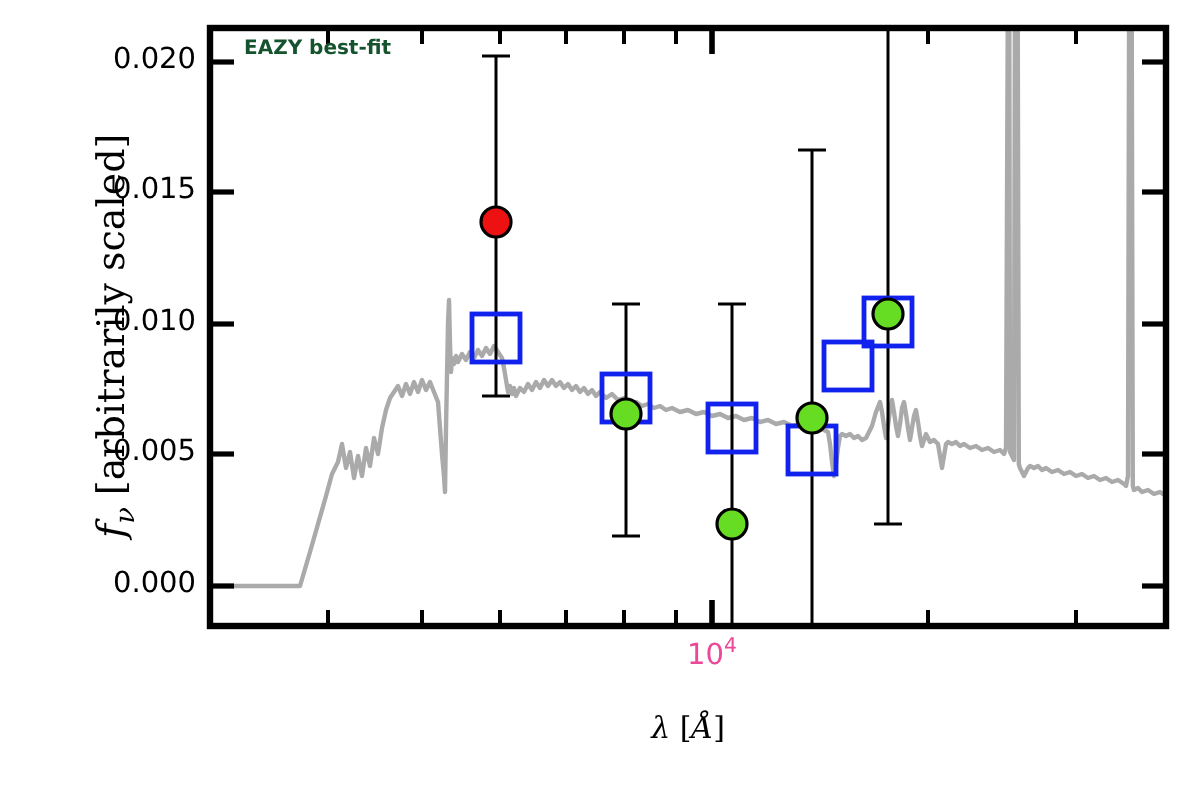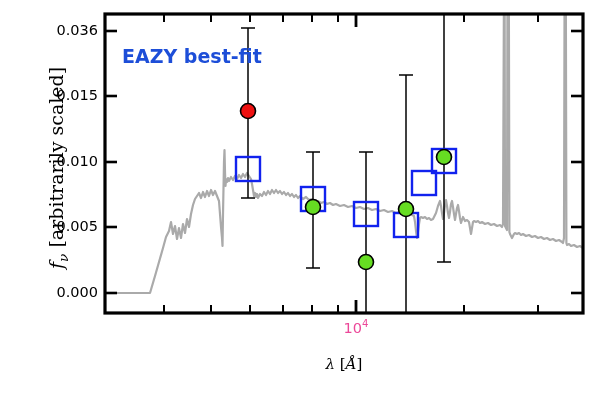--- a/index.html
+++ b/index.html
@@ -29,24 +29,24 @@
     left:104px; top:355px;
     width:480px;
     text-align:center;
     font-family:"DejaVu Serif","Liberation Serif",serif;
     font-size:15px;
     color:#000;
     white-space:nowrap;
   }
   .annot{
     position:absolute;
-    left:122px; top:45px;
-    font-size:19px;
+    left:122px; top:19px;
+    font-size:10px;
     font-weight:bold;
-    color:#1d4ed8;
+    color:#14532d;
     white-space:nowrap;
     letter-spacing:0px;
   }
   .ytick-label{
     position:absolute;
     text-align:right;
     width:70px;
     font-size:14.5px;
     color:#000;
     white-space:nowrap;
@@ -213,21 +213,21 @@
     <g stroke="#000" stroke-width="2.8">
       <line x1="356" y1="313" x2="356" y2="300"></line>
       <line x1="356" y1="14" x2="356" y2="27"></line>
     </g>
   </svg>
 
   <div class="ytick-label" style="left:28px; top:284px;">0.000</div>
   <div class="ytick-label" style="left:28px; top:218px;">0.005</div>
   <div class="ytick-label" style="left:28px; top:153px;">0.010</div>
   <div class="ytick-label" style="left:28px; top:87px;">0.015</div>
-  <div class="ytick-label" style="left:28px; top:22px;">0.036</div>
+  <div class="ytick-label" style="left:28px; top:22px;">0.020</div>
 
   <div class="xtick-label" style="left:321px; top:318px;">10<sup class="ex">4</sup></div>
 
   <div class="ylabel">
     <span class="it">f</span><sub class="nu">ν</sub> [arbitrarily scaled]
   </div>
   <div class="xlabel">
     <span class="it">λ</span> [<span class="it">Å</span>]
   </div>
 

